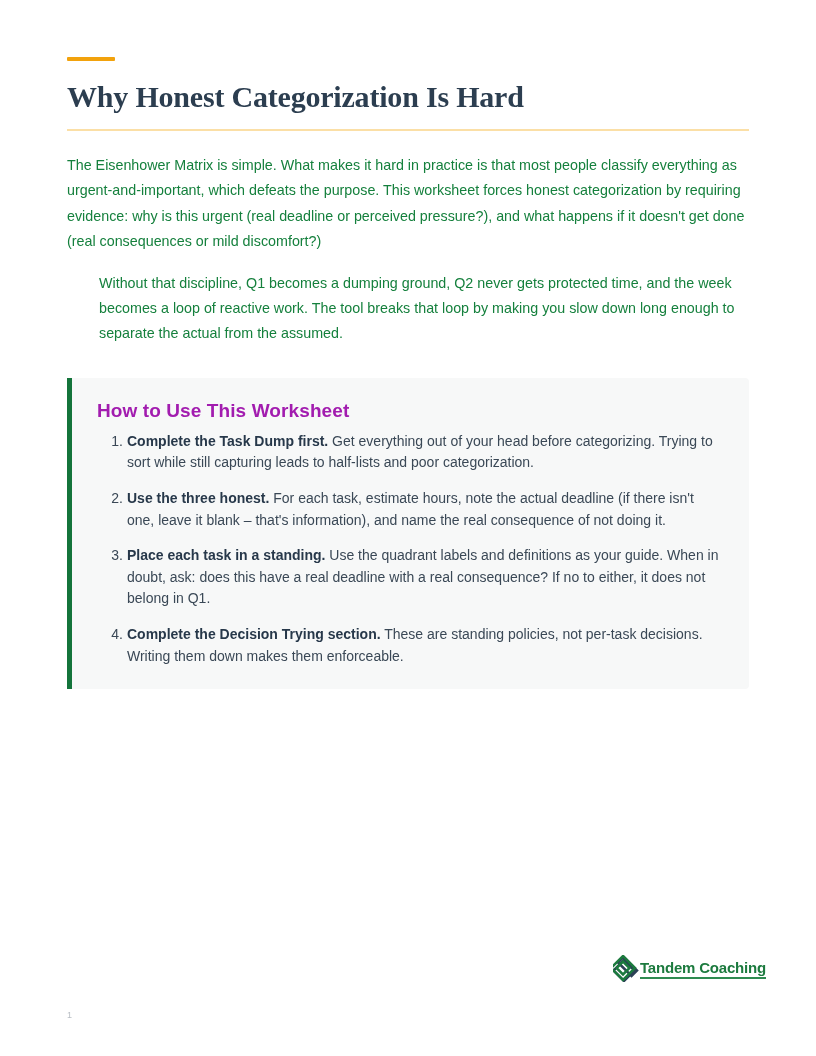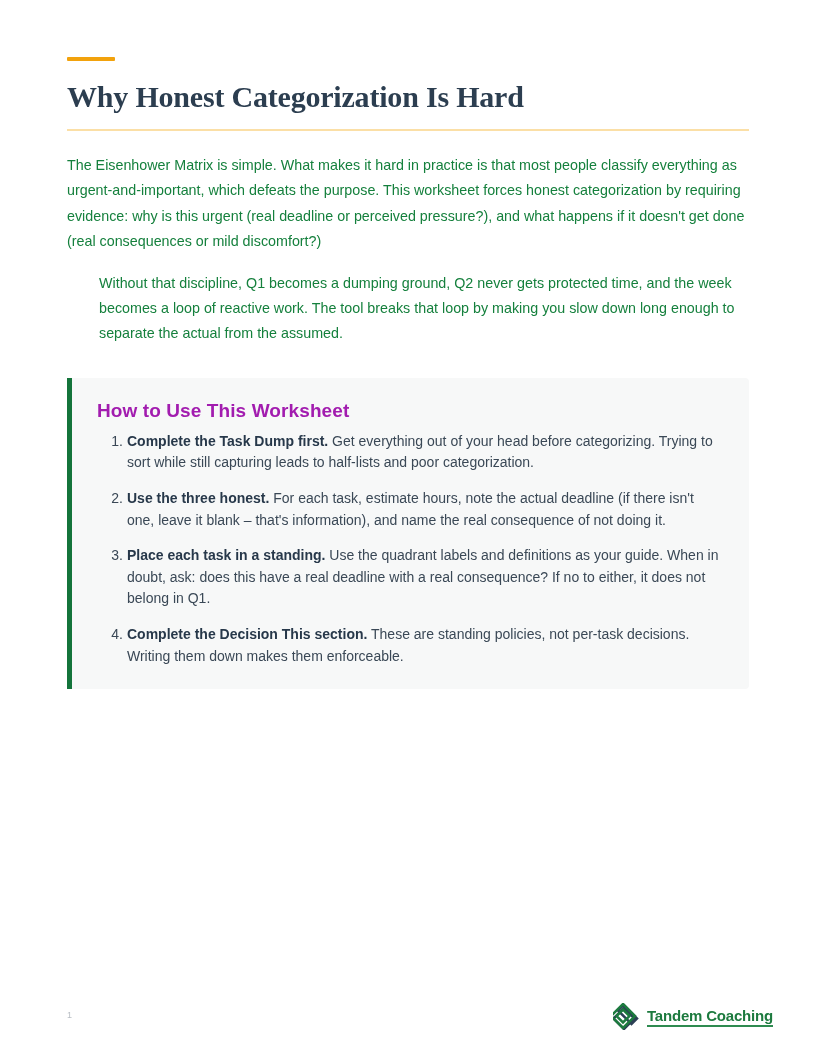--- a/index.html
+++ b/index.html
@@ -122,24 +122,23 @@
     position: absolute;
     left: 67px;
     top: 1010px;
     font-size: 9px;
     color: #B9BEC4;
   }
 
   .footer-logo {
     position: absolute;
     left: 613px;
-    top: 1003px;
+    top: 955px;
     display: flex;
     align-items: center;
-    gap: 7px;
   }
 
   .logo-mark {
     width: 27px;
     height: 27px;
     display: block;
   }
 
   .logo-word {
     font-size: 15px;
@@ -179,21 +178,21 @@
         </li>
         <li>
           <b>Use the three honest.</b>
           <span>For each task, estimate hours, note the actual deadline (if there isn't one, leave it blank – that's information), and name the real consequence of not doing it.</span>
         </li>
         <li>
           <b>Place each task in a standing.</b>
           <span>Use the quadrant labels and definitions as your guide. When in doubt, ask: does this have a real deadline with a real consequence? If no to either, it does not belong in Q1.</span>
         </li>
         <li>
-          <b>Complete the Decision This section.</b>
+          <b>Complete the Decision Trying section.</b>
           <span>These are standing policies, not per-task decisions. Writing them down makes them enforceable.</span>
         </li>
       </ol>
 
     </div>
 
   </div>
 
   <div class="footer-pagenum">1</div>
 

